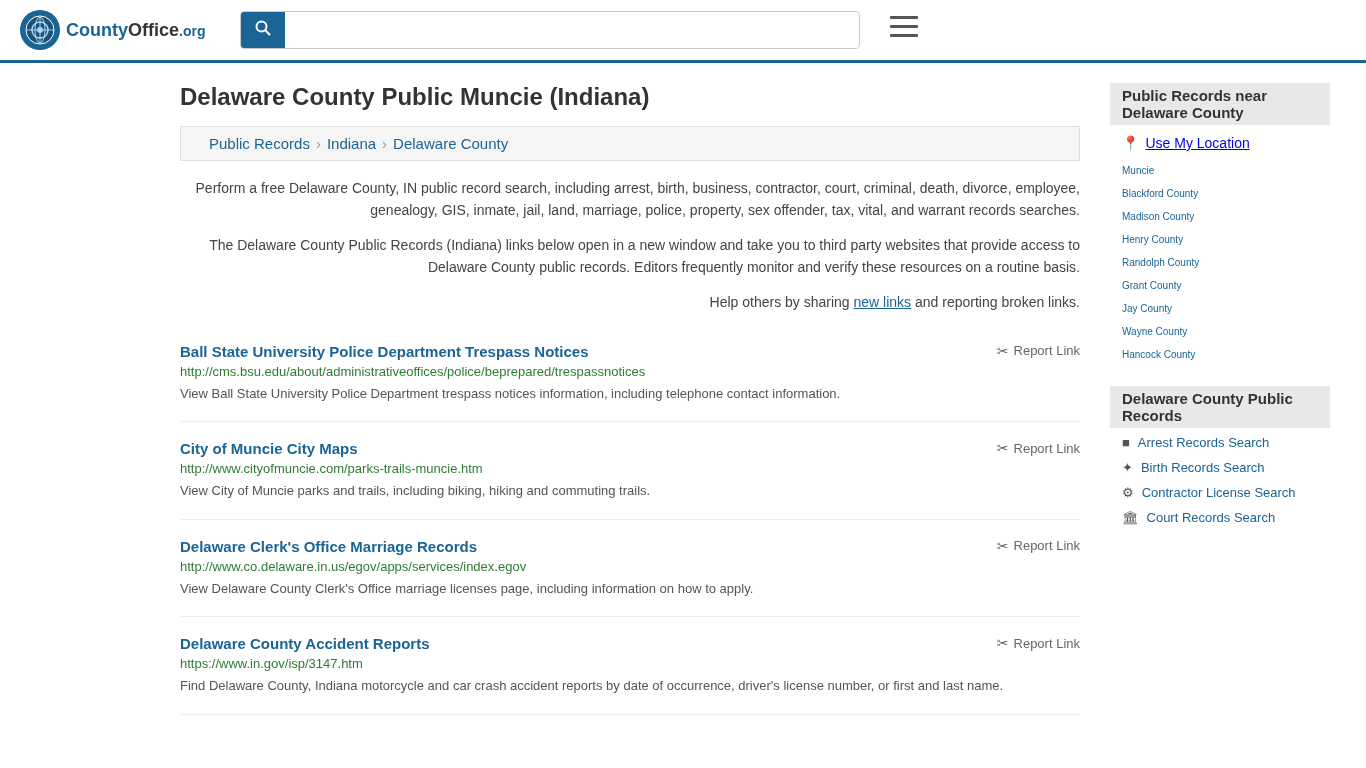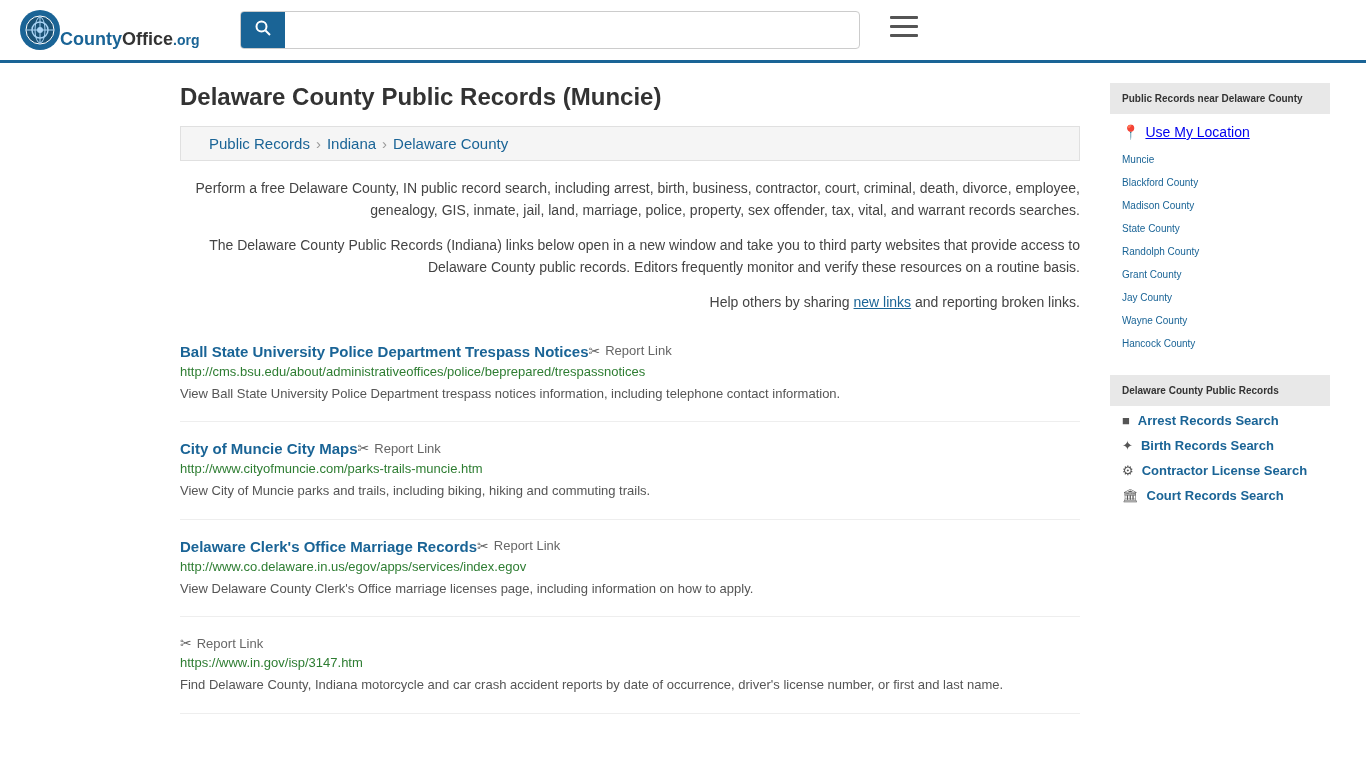--- a/index.html
+++ b/index.html
@@ -9,21 +9,22 @@
     .header {
       background: #fff;
       border-bottom: 3px solid #1a6496;
       padding: 10px 20px;
       display: flex;
       align-items: center;
       gap: 20px;
     }
     .logo-area {
       display: flex;
-      align-items: flex-end;
+      align-items: center;
+      gap: 6px;
       min-width: 200px;
     }
     .logo-icon {
       width: 40px;
       height: 40px;
       background: #1a6496;
       border-radius: 50%;
       display: flex;
       align-items: center;
       justify-content: center;
@@ -127,20 +128,21 @@
     }
 
     
     .record-item {
       border-bottom: 1px solid #eee;
       padding: 18px 0;
     }
     .record-header {
       display: flex;
       align-items: flex-start;
+      justify-content: space-between;
       margin-bottom: 4px;
     }
     .record-title {
       font-size: 15px;
       font-weight: bold;
       color: #1a6496;
       text-decoration: none;
       cursor: pointer;
     }
     .report-link {
@@ -165,22 +167,22 @@
       color: #555;
       line-height: 1.5;
     }
 
     
     .sidebar-section {
       margin-bottom: 20px;
     }
     .sidebar-section-title {
       background: #e8e8e8;
-      padding: 10px 12px;
-      font-size: 10px;
+      padding: 4px 12px;
+      font-size: 15px;
       font-weight: bold;
       color: #333;
       margin-bottom: 2px;
     }
     .sidebar-item {
       padding: 6px 12px;
       font-size: 10px;
     }
     .sidebar-item a {
       color: #1a6496;
@@ -201,21 +203,20 @@
     .sidebar-pr-item {
       display: flex;
       align-items: center;
       gap: 8px;
       padding: 5px 12px;
       font-size: 13px;
     }
     .sidebar-pr-item a {
       color: #1a6496;
       text-decoration: none;
-      font-weight: bold;
     }
     .pr-icon {
       font-size: 13px;
       color: #555;
     }
   </style>
 </head>
 <body>
 
 <header class="header">
@@ -250,21 +251,21 @@
       <rect y="9" width="28" height="3" rx="1"></rect>
       <rect y="18" width="28" height="3" rx="1"></rect>
     </svg>
   </div>
 </header>
 
 <div class="container">
 
   <div class="main-content">
 
-    <h1 class="page-title">Delaware County Public Records (Muncie)</h1>
+    <h1 class="page-title">Delaware County Public Muncie (Indiana)</h1>
 
     <div class="breadcrumb">
       <a href="#">Public Records</a>
       <span class="sep">›</span>
       <a href="#">Indiana</a>
       <span class="sep">›</span>
       <a href="#">Delaware County</a>
     </div>
 
     <p class="description">Perform a free Delaware County, IN public record search, including arrest, birth, business, contractor, court, criminal, death, divorce, employee, genealogy, GIS, inmate, jail, land, marriage, police, property, sex offender, tax, vital, and warrant records searches.</p>
@@ -306,20 +307,21 @@
             <span class="report-link-icon">✂</span>
             <span>Report Link</span>
           </div>
         </div>
         <div class="record-url">http://www.co.delaware.in.us/egov/apps/services/index.egov</div>
         <div class="record-desc">View Delaware County Clerk's Office marriage licenses page, including information on how to apply.</div>
       </div>
 
       <div class="record-item">
         <div class="record-header">
+          <a class="record-title" href="#">Delaware County Accident Reports</a>
           <div class="report-link">
             <span class="report-link-icon">✂</span>
             <span>Report Link</span>
           </div>
         </div>
         <div class="record-url">https://www.in.gov/isp/3147.htm</div>
         <div class="record-desc">Find Delaware County, Indiana motorcycle and car crash accident reports by date of occurrence, driver's license number, or first and last name.</div>
       </div>
 
     </div>
@@ -338,21 +340,21 @@
       <div class="sidebar-item">
         <a href="#">Muncie</a>
       </div>
       <div class="sidebar-item">
         <a href="#">Blackford County</a>
       </div>
       <div class="sidebar-item">
         <a href="#">Madison County</a>
       </div>
       <div class="sidebar-item">
-        <a href="#">State County</a>
+        <a href="#">Henry County</a>
       </div>
       <div class="sidebar-item">
         <a href="#">Randolph County</a>
       </div>
       <div class="sidebar-item">
         <a href="#">Grant County</a>
       </div>
       <div class="sidebar-item">
         <a href="#">Jay County</a>
       </div>

